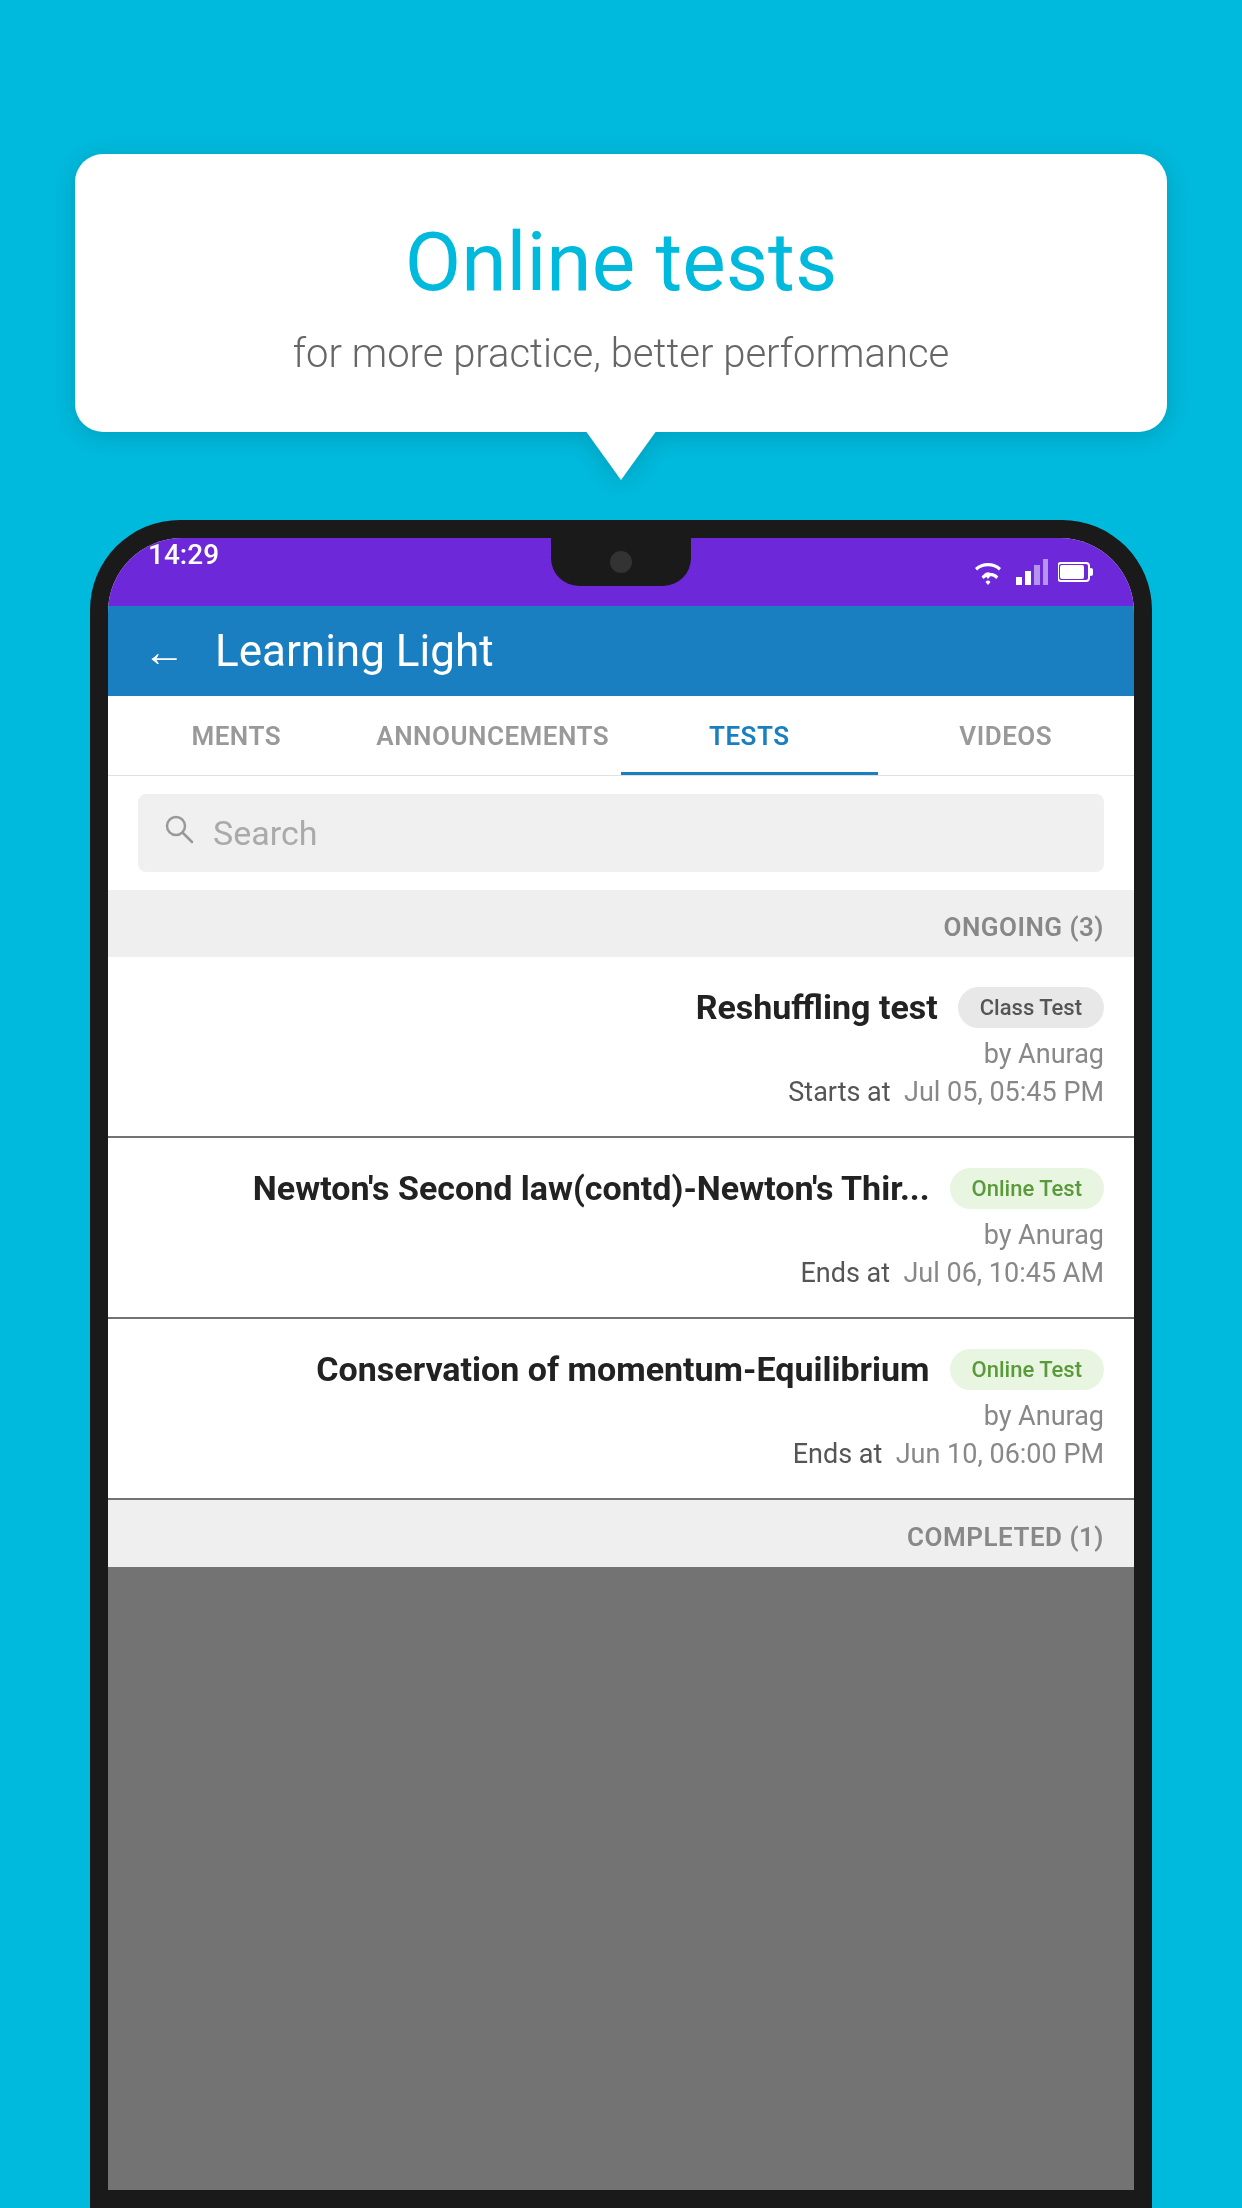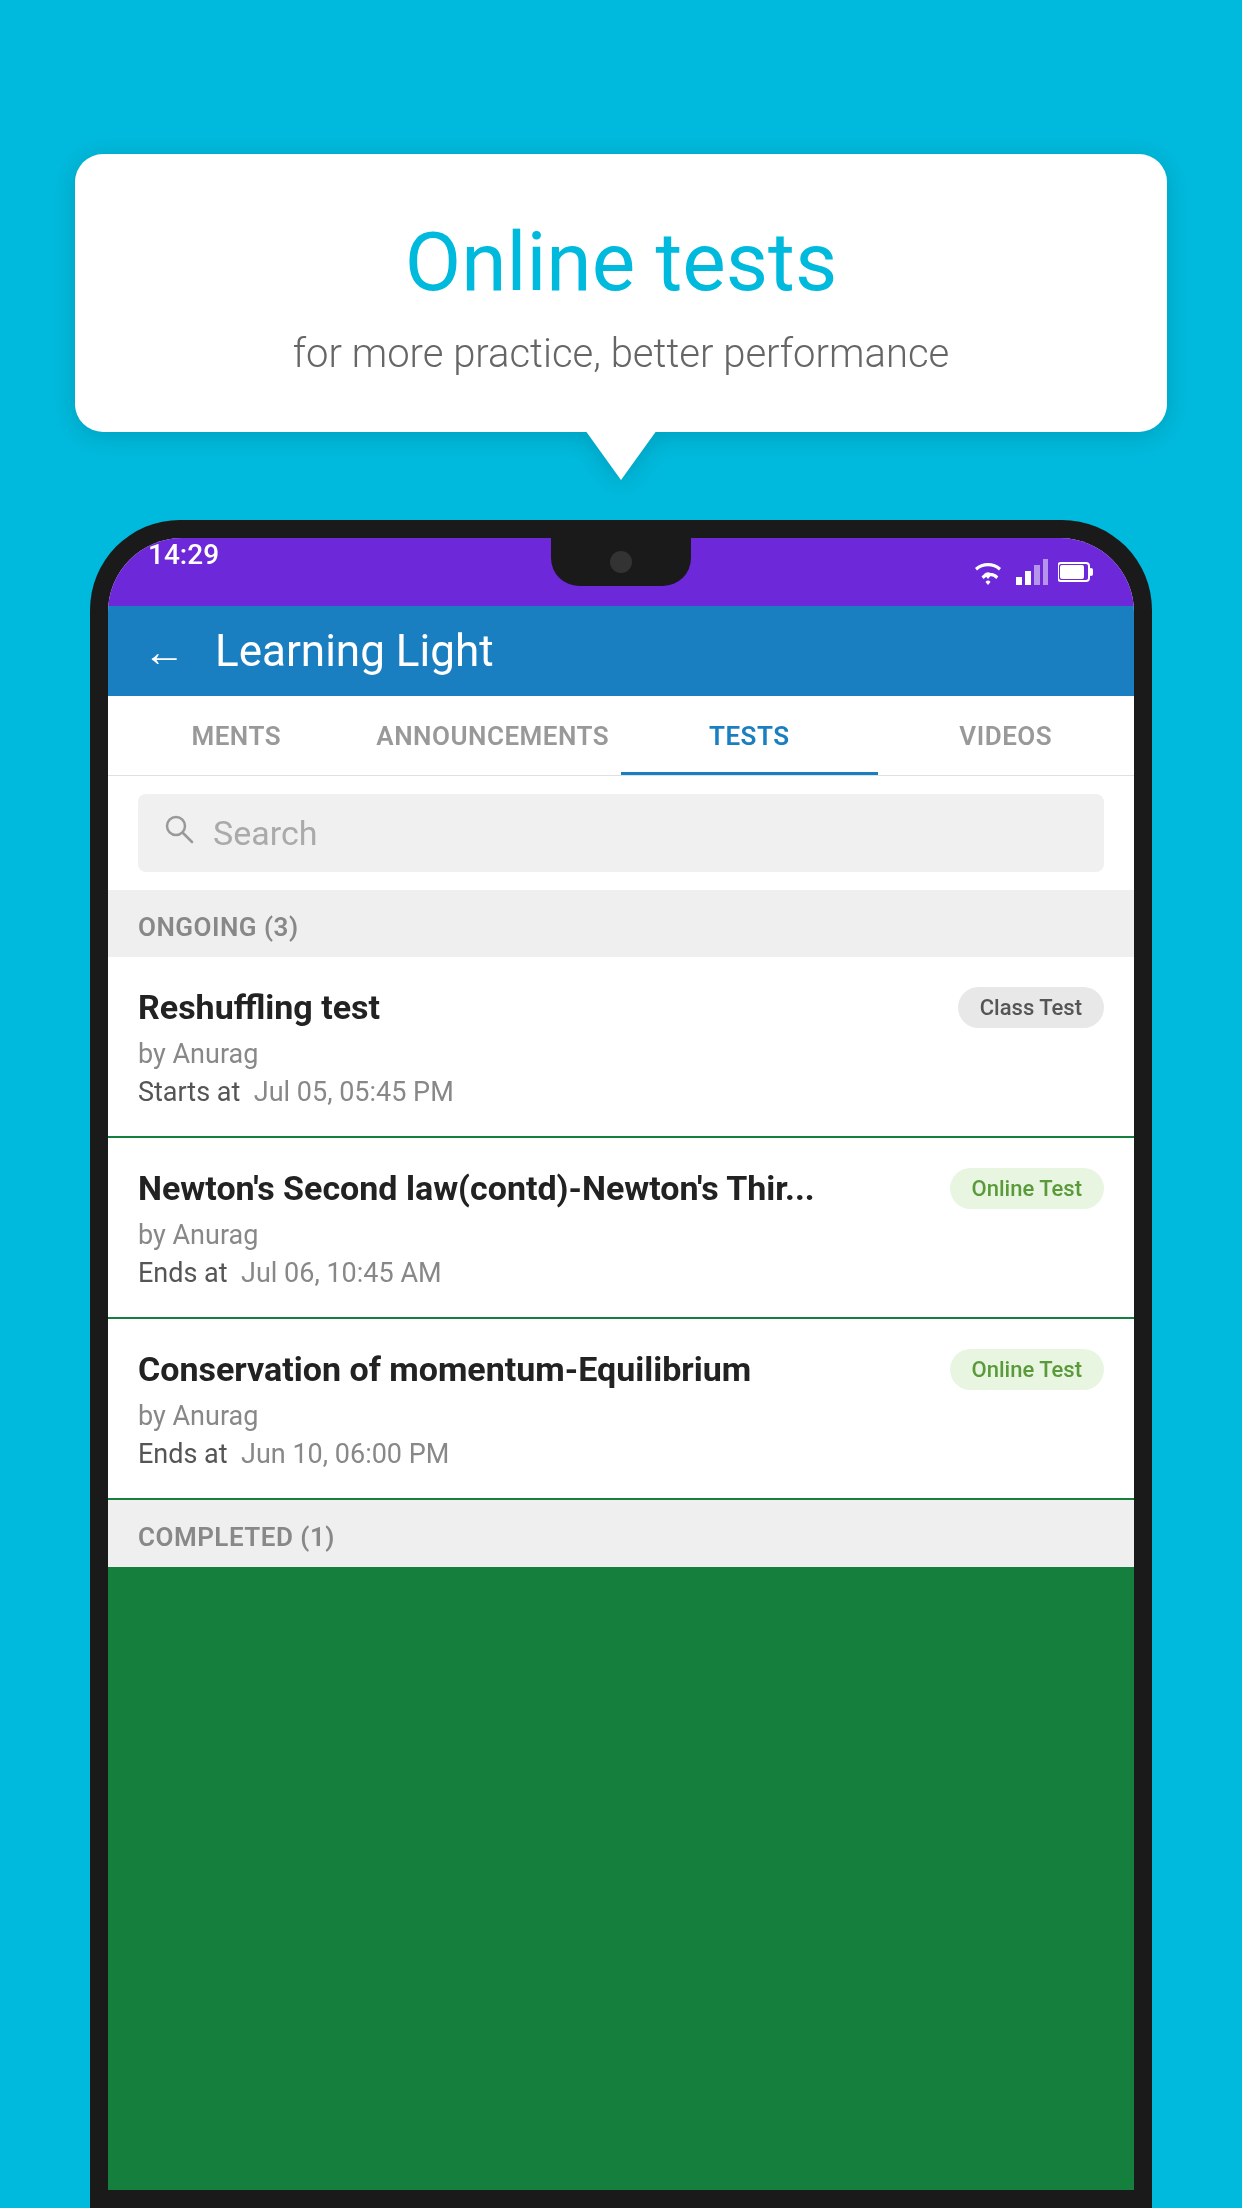--- a/index.html
+++ b/index.html
@@ -206,21 +206,22 @@
 
     .search-text {
       color: #aaa;
       font-size: 34px;
     }
 
     
     .content-area {
       flex: 1;
       overflow: hidden;
-      background: #15803d;
+      background: #737373;
+      text-align: right;
     }
 
     
     .section-header {
       background: #efefef;
       padding: 22px 30px 15px;
     }
 
     .section-label {
       color: #888;

